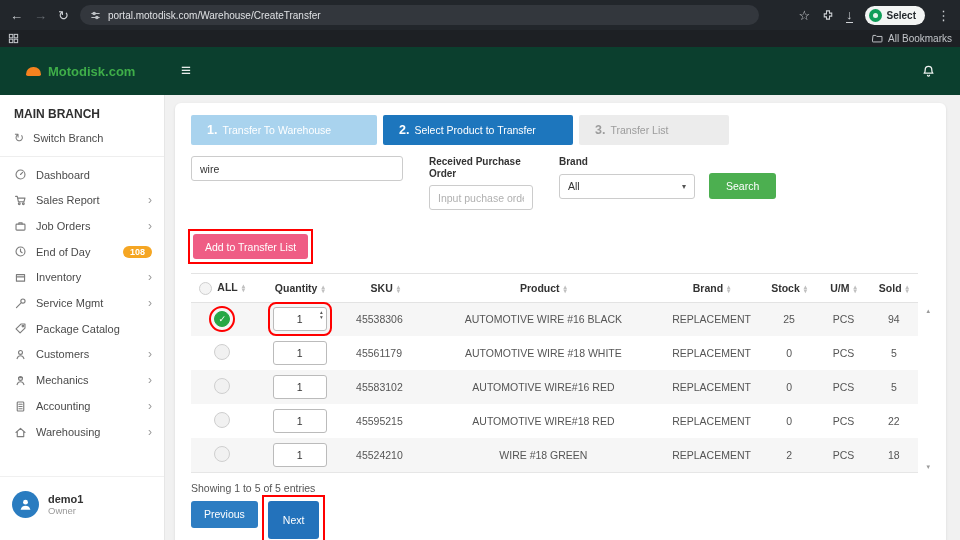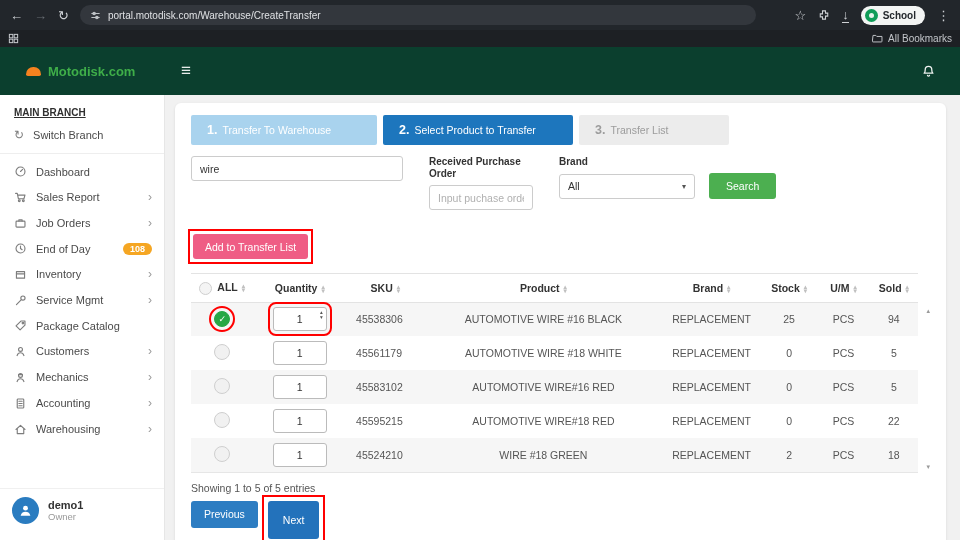--- a/index.html
+++ b/index.html
@@ -30,28 +30,28 @@
             display:flex; align-items:center; z-index:4; }
   .brand { width:165px; display:flex; align-items:center; gap:7px; padding-left:26px; }
   .helmet { width:15px; height:9px; background:#f6821f; border-radius:8px 8px 2px 2px; display:inline-block; }
   .brand-txt { color:#3fae49; font-size:13px; font-weight:bold; }
   .hamburger { color:#e8ecea; font-size:17px; margin-left:16px; cursor:default; }
   .bell { margin-left:auto; margin-right:24px; }
 
   
   .sidebar { position:absolute; top:95px; left:0; width:165px; bottom:0; background:#fff;
              border-right:1px solid #e6e6e6; font-size:11px; color:#4a4a4a; z-index:3; }
-  .branch-title { padding:12px 14px 4px; font-weight:bold; font-size:10px; color:#2f2f2f;text-decoration:underline; }
+  .branch-title { padding:12px 14px 4px; font-weight:bold; font-size:12px; color:#2f2f2f; }
   .menu-item { display:flex; align-items:center; gap:9px; padding:6px 12px 6px 14px; cursor:default; }
   .menu-item svg { flex:0 0 auto; stroke:#7d7d7d; fill:none; stroke-width:1.4; stroke-linecap:round; stroke-linejoin:round; }
   .chev { margin-left:auto; color:#9a9a9a; font-size:12px; }
   .badge { margin-left:auto; background:#f5a623; color:#fff; border-radius:9px; padding:1px 7px;
            font-size:9px; font-weight:bold; }
   .side-div { border-top:1px solid #eee; margin:5px 0; }
-  .user-area { position:absolute; bottom:8px; left:0; width:100%; padding:8px 12px; display:flex; gap:9px; align-items:center; border-top:1px solid #f0f0f0; }
+  .user-area { position:absolute; bottom:8px; left:0; width:100%; padding:14px 12px; display:flex; gap:9px; align-items:center; border-top:1px solid #f0f0f0; }
   .avatar { width:27px; height:27px; border-radius:50%; background:#2a7cc0; display:flex; align-items:center; justify-content:center; }
   .user-name { font-size:11px; font-weight:bold; color:#333; }
   .user-role { font-size:9.5px; color:#9a9a9a; }
 
   
   .main { position:absolute; top:95px; left:165px; right:0; bottom:0; background:#f1f1f1; }
   .card { position:absolute; left:10px; top:8px; right:14px; background:#fff; border-radius:6px;
           box-shadow:0 1px 3px rgba(0,0,0,.1); padding:12px 16px 14px; }
 
   .tabs { display:flex; gap:6px; margin-bottom:11px; }
@@ -126,21 +126,21 @@
     <span>portal.motodisk.com/Warehouse/CreateTransfer</span>
   </div>
   <div class="chrome-right">
     <span class="nav-ic">☆</span>
     <svg width="12" height="12" viewBox="0 0 16 16" stroke="#cfd2d6" fill="none" stroke-width="1.4">
       <path d="M6 2.5h4v3h3v4h-3v4H6v-3H3v-4h3z"></path>
     </svg>
     <span class="nav-ic dl">↓</span>
     <div class="chip">
       <span class="chip-ic"></span>
-      <span>School</span>
+      <span>Select</span>
     </div>
     <span class="nav-ic">⋮</span>
   </div>
 </div>
 
 <div class="bookmarks">
   <svg width="11" height="11" viewBox="0 0 16 16" stroke="#c3c6ca" fill="none" stroke-width="1.5">
     <rect x="2" y="2" width="5" height="5"></rect>
       <rect x="9" y="2" width="5" height="5"></rect>
       <rect x="2" y="9" width="5" height="5"></rect>

